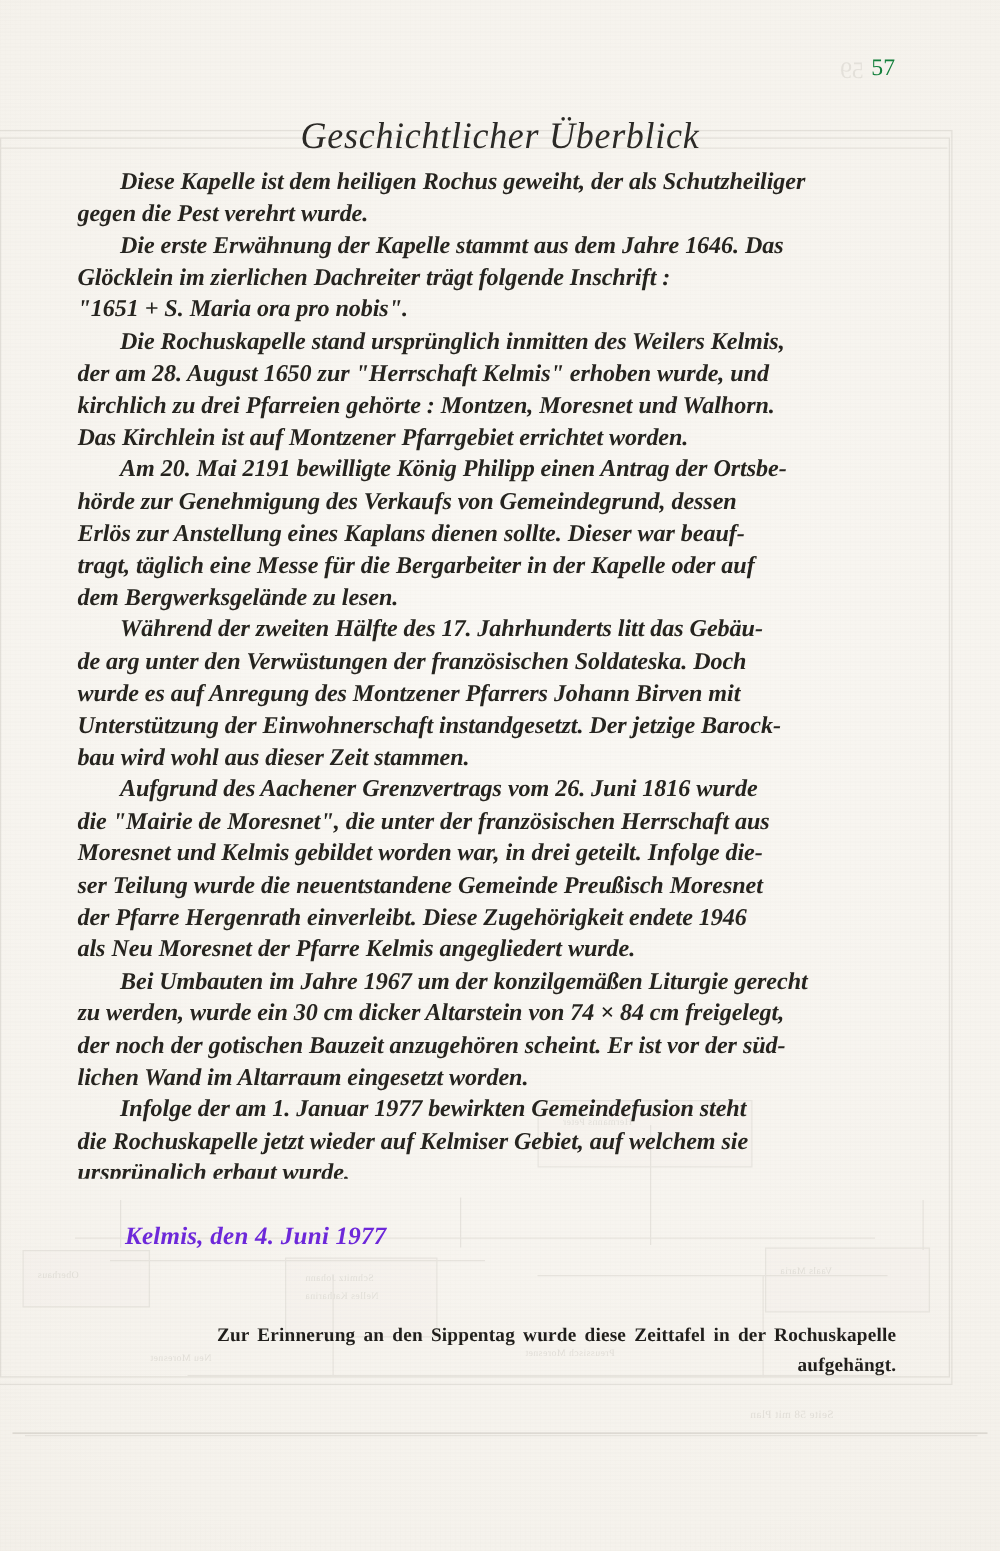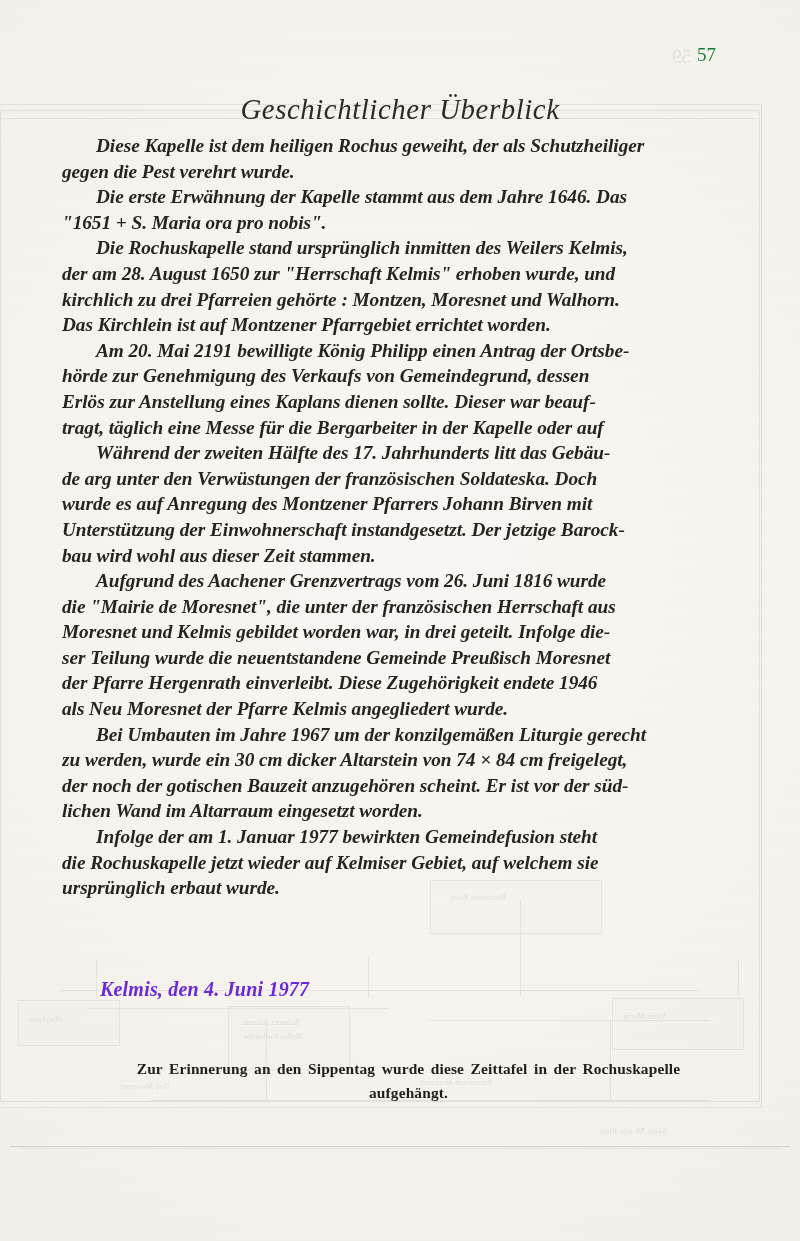--- a/index.html
+++ b/index.html
@@ -151,21 +151,21 @@
     font-weight: 600;
     color: #6d28d9;
     letter-spacing: .2px;
   }
 
   #footer-note {
     position: absolute;
     top: 1057px;
     left: 100px;
     width: 617px;
-    text-align: center;
+    text-align: right;
     font-family: "Liberation Serif", serif;
     font-size: 15.4px;
     font-weight: 700;
     line-height: 24px;
     color: #211f1c;
     letter-spacing: .15px;
     word-spacing: 2.5px;
   }
 
   
@@ -228,33 +228,35 @@
 
     <h1 id="doc-title">Geschichtlicher Überblick</h1>
 
     <div id="body-block">
         <p class="para">
           <span class="ln first">Diese Kapelle ist dem heiligen Rochus geweiht, der als Schutzheiliger</span>
           <span class="ln">gegen die Pest verehrt wurde.</span>
         </p>
         <p class="para">
           <span class="ln first">Die erste Erwähnung der Kapelle stammt aus dem Jahre 1646. Das</span>
+          <span class="ln">Glöcklein im zierlichen Dachreiter trägt folgende Inschrift :</span>
           <span class="ln">"1651 + S. Maria ora pro nobis".</span>
         </p>
         <p class="para">
           <span class="ln first">Die Rochuskapelle stand ursprünglich inmitten des Weilers Kelmis,</span>
           <span class="ln">der am 28. August 1650 zur "Herrschaft Kelmis" erhoben wurde, und</span>
           <span class="ln">kirchlich zu drei Pfarreien gehörte : Montzen, Moresnet und Walhorn.</span>
           <span class="ln">Das Kirchlein ist auf Montzener Pfarrgebiet errichtet worden.</span>
         </p>
         <p class="para">
           <span class="ln first">Am 20. Mai 2191 bewilligte König Philipp einen Antrag der Ortsbe-</span>
           <span class="ln">hörde zur Genehmigung des Verkaufs von Gemeindegrund, dessen</span>
           <span class="ln">Erlös zur Anstellung eines Kaplans dienen sollte. Dieser war beauf-</span>
           <span class="ln">tragt, täglich eine Messe für die Bergarbeiter in der Kapelle oder auf</span>
+          <span class="ln">dem Bergwerksgelände zu lesen.</span>
         </p>
         <p class="para">
           <span class="ln first">Während der zweiten Hälfte des 17. Jahrhunderts litt das Gebäu-</span>
           <span class="ln">de arg unter den Verwüstungen der französischen Soldateska. Doch</span>
           <span class="ln">wurde es auf Anregung des Montzener Pfarrers Johann Birven mit</span>
           <span class="ln">Unterstützung der Einwohnerschaft instandgesetzt. Der jetzige Barock-</span>
           <span class="ln">bau wird wohl aus dieser Zeit stammen.</span>
         </p>
         <p class="para">
           <span class="ln first">Aufgrund des Aachener Grenzvertrags vom 26. Juni 1816 wurde</span>

